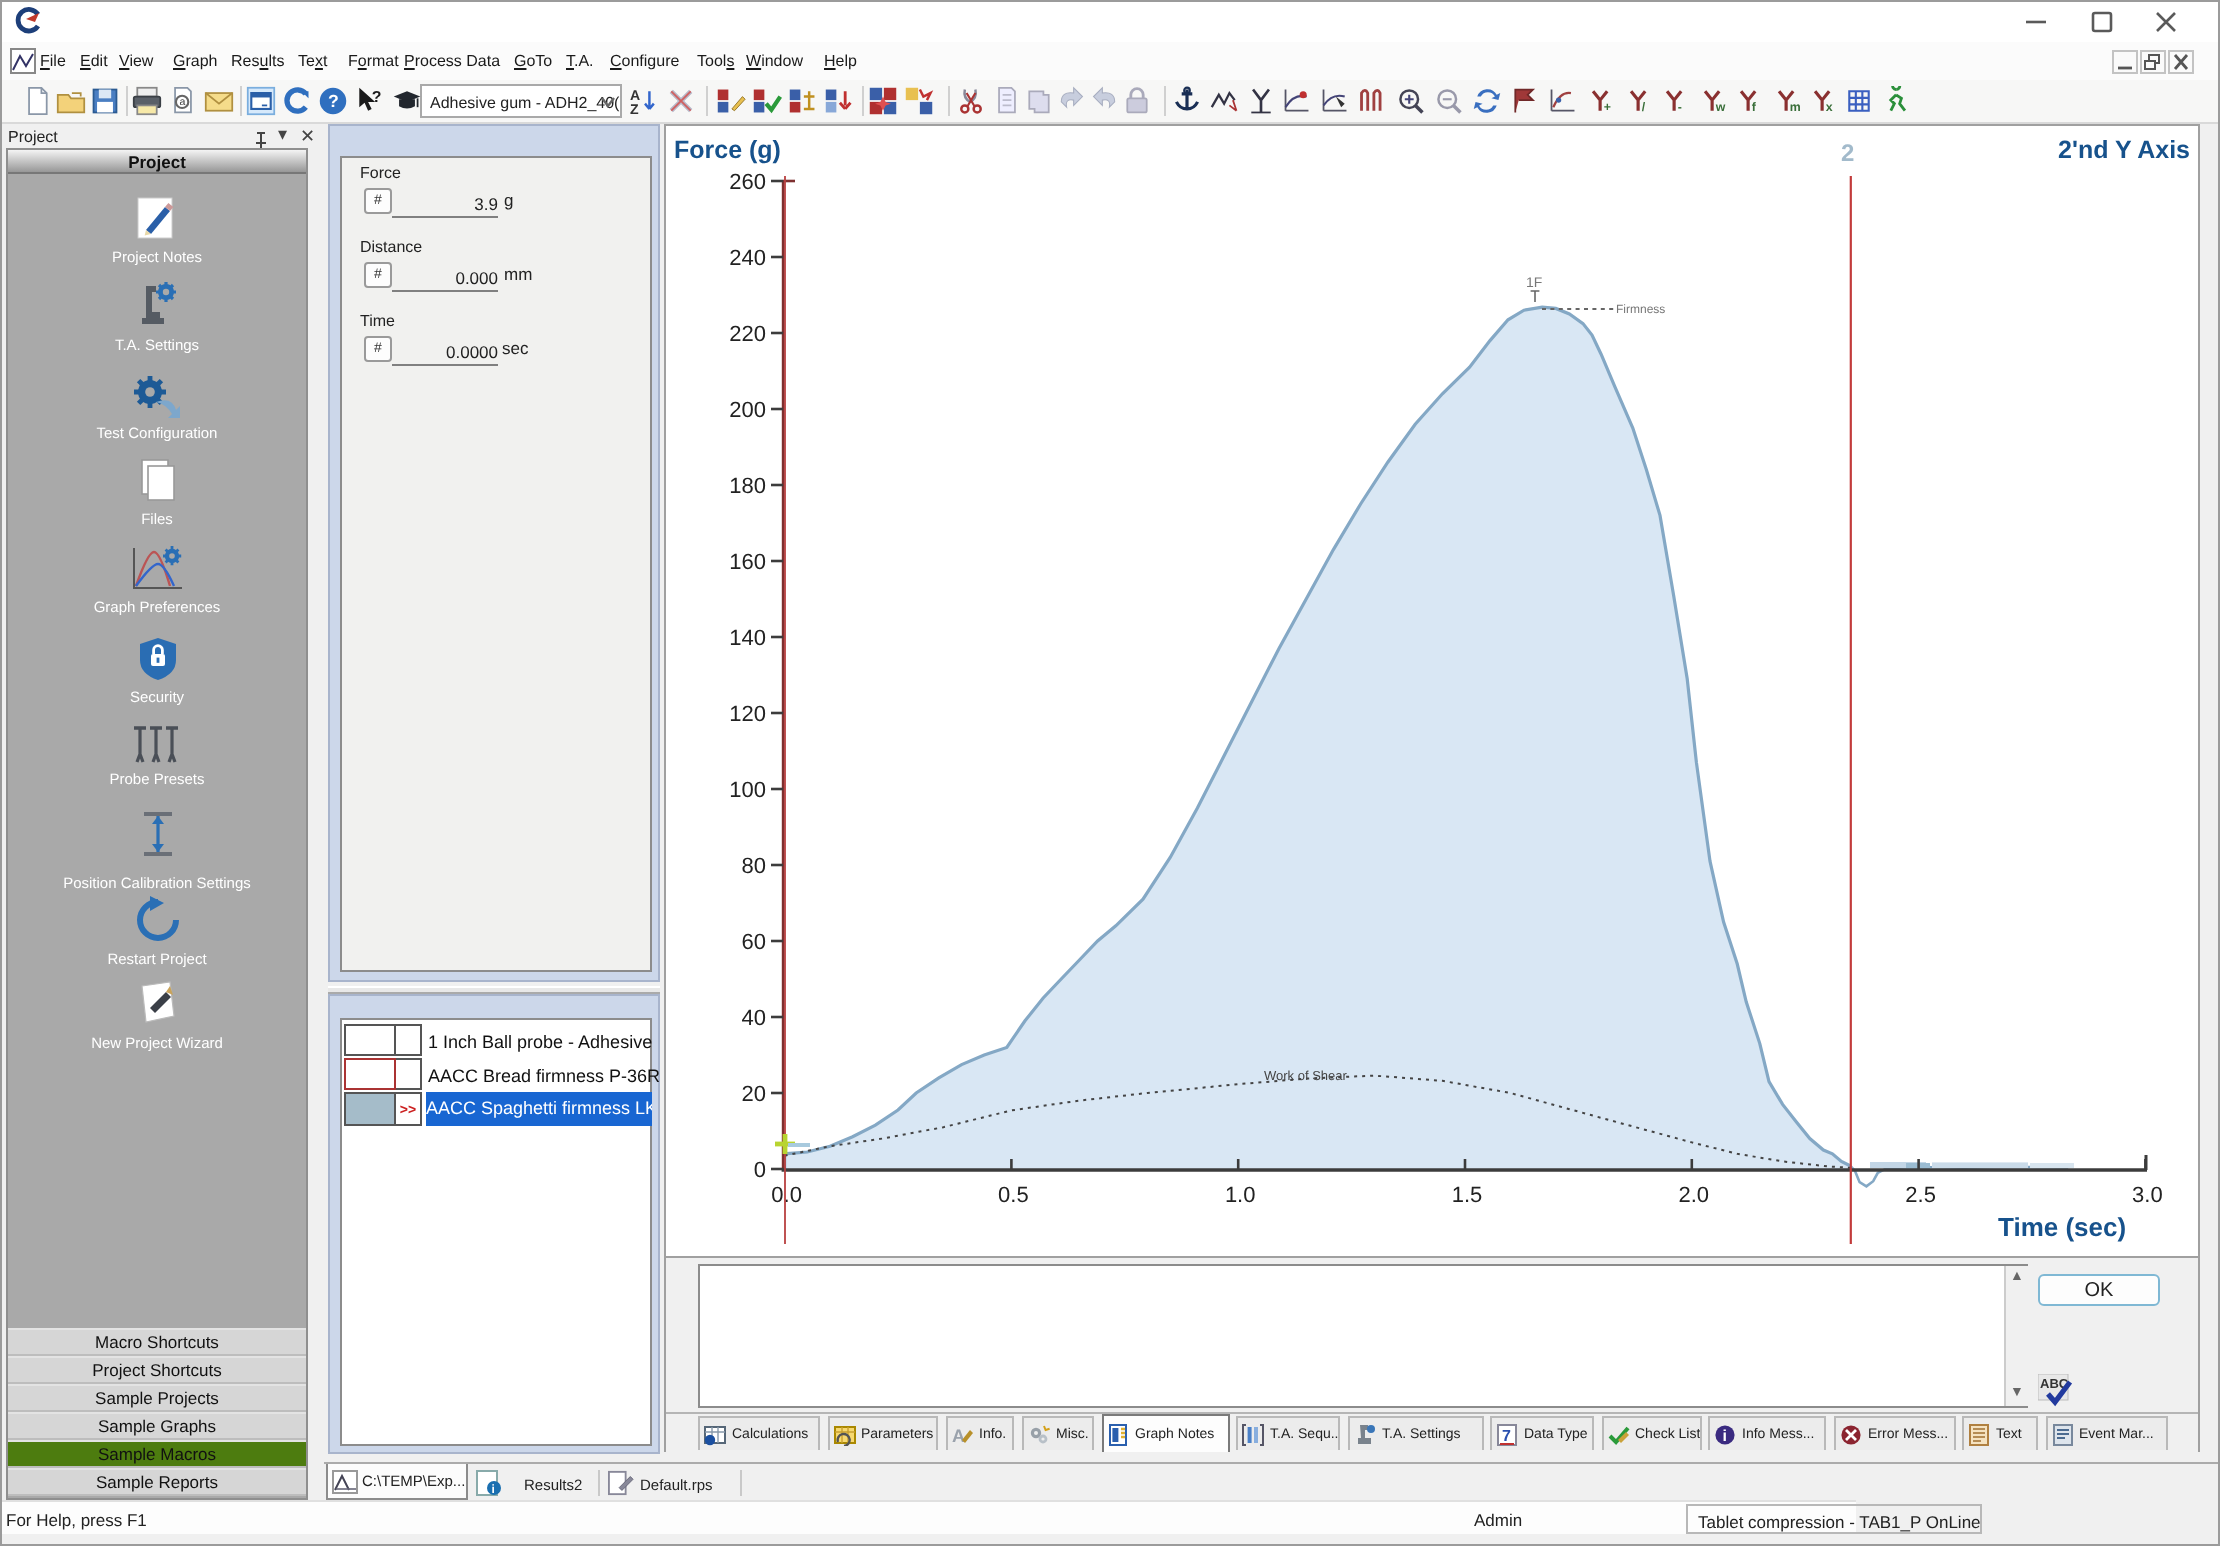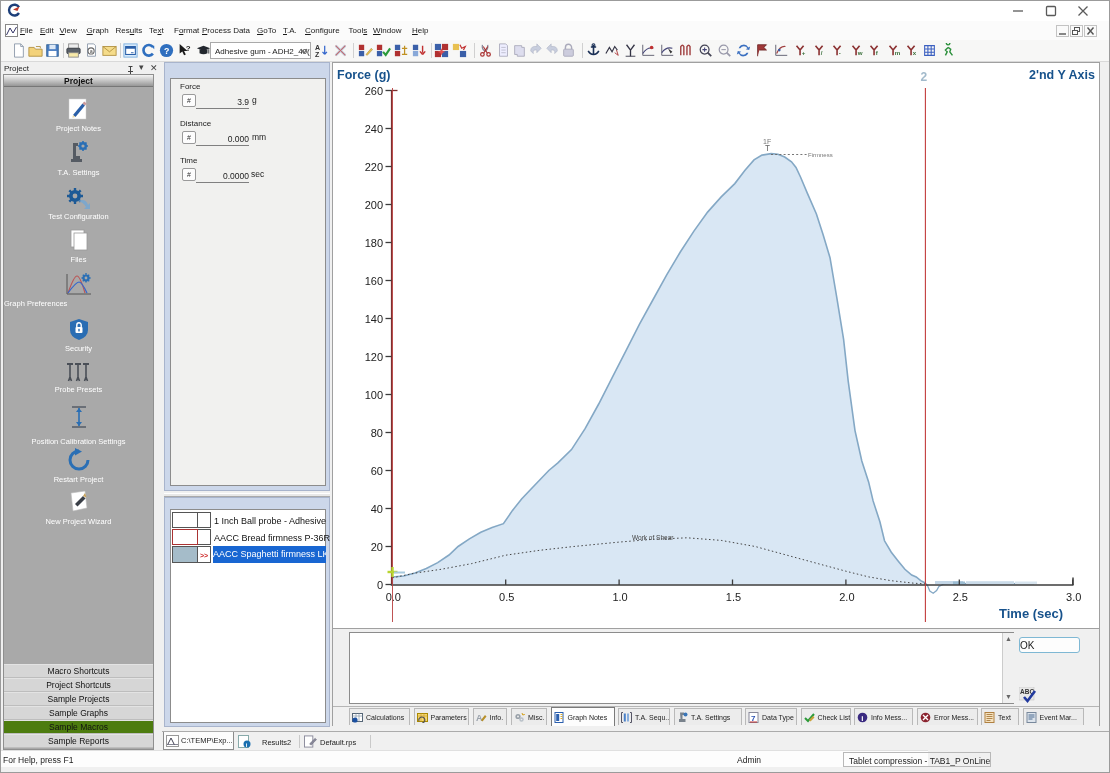--- a/index.html
+++ b/index.html
@@ -310,21 +310,21 @@
           </svg></div>
         <div style="position: absolute; left: 0px; top: 181px; width: 149px; text-align: center; font-size: 7.5px; color: rgb(255, 255, 255); line-height: 8px;">Files</div>
         <div style="position: absolute; left: 0px; top: 197px; width: 149px; text-align: center; line-height: 0;"><svg width="26" height="24" viewBox="0 0 26 24">
             <path d="M1 2 v20 h24" stroke="#555" stroke-width="1" fill="none"></path>
             <path d="M2 21 Q8 4 11 4 Q14 4 19 21" fill="none" stroke="#b55" stroke-width="1.2"></path>
             <path d="M2 21 Q10 10 13 10 Q16 10 21 21" fill="none" stroke="#36c" stroke-width="1.2"></path>
             <circle cx="20" cy="6" r="3.6" fill="#2a6fb5"></circle>
             <circle cx="20" cy="6" r="1.4" fill="#a9a9a9"></circle>
             <path d="M20 1 v1.8 M20 8.8 v1.8 M15.5 6 h1.8 M22.8 6 h1.8 M16.8 2.8 l1.3 1.3 M21.9 7.9 l1.3 1.3 M23.2 2.8 l-1.3 1.3 M18.1 7.9 l-1.3 1.3" stroke="#2a6fb5" stroke-width="1.4"></path>
           </svg></div>
-        <div style="position: absolute; left: 0px; top: 225px; width: 149px; font-size: 7.5px; color: rgb(255, 255, 255); line-height: 8px;">Graph Preferences</div>
+        <div style="position: absolute; left: 0px; top: 225px; width: 149px; text-align: center; font-size: 7.5px; color: rgb(255, 255, 255); line-height: 8px;">Graph Preferences</div>
         <div style="position: absolute; left: 0px; top: 243px; width: 149px; text-align: center; line-height: 0;"><svg width="20" height="23" viewBox="0 0 20 23">
             <path d="M10 1 L19 4 V12 Q19 19 10 22 Q1 19 1 12 V4 Z" fill="#2a6db3"></path>
             <rect x="6.5" y="9" width="7" height="6" rx="1" fill="#fff"></rect>
             <path d="M7.8 9 v-2 a2.2 2.2 0 0 1 4.4 0 v2" fill="none" stroke="#fff" stroke-width="1.4"></path>
             <rect x="9.3" y="10.8" width="1.4" height="2.6" fill="#2a6db3"></rect>
           </svg></div>
         <div style="position: absolute; left: 0px; top: 270px; width: 149px; text-align: center; font-size: 7.5px; color: rgb(255, 255, 255); line-height: 8px;">Security</div>
         <div style="position: absolute; left: 0px; top: 287px; width: 149px; text-align: center; line-height: 0;"><svg width="26" height="24" viewBox="0 0 26 24">
             <path d="M4 2 v13 M4 15 l1.5 4 M4 15 l-1.5 4 M12 2 v13 M12 15 l1.5 4 M12 15 l-1.5 4 M20 2 v13 M20 15 l1.5 4 M20 15 l-1.5 4" stroke="#4a4f57" stroke-width="1.6" fill="none"></path>
             <path d="M1 2 h6 M9 2 h6 M17 2 h6" stroke="#4a4f57" stroke-width="1.8"></path>
@@ -470,21 +470,21 @@
       <text x="998" y="617" font-size="13" font-weight="bold" fill="#17528c" font-family="Liberation Sans">Time (sec)</text>
     </svg>
 
   <div class="abs" style="left:0;top:565px;width:766px;height:78px;background:#f0f0f0;border-top:1px solid #a0a0a0;">
     <div class="abs" style="left:16px;top:3px;width:665px;height:72px;background:#fff;border:1px solid #8c8c8c;"></div>
 
     <div class="abs" style="left:669px;top:4px;width:12px;height:70px;background:#f0f0f0;border-left:1px solid #ccc;">
       <div style="height:12px;text-align:center;font-size:7px;color:#666;line-height:12px;">▲</div>
       <div style="position:absolute;bottom:0;width:100%;height:12px;text-align:center;font-size:7px;color:#666;line-height:12px;">▼</div>
     </div>
-    <div class="abs" style="left:686px;top:8px;width:61px;height:16px;background:#fdfdfd;border:1px solid #7fb8d4;border-radius:3px;font-size:10px;text-align:left;line-height:15px;color:#222;">OK</div>
+    <div class="abs" style="left:686px;top:8px;width:61px;height:16px;background:#fdfdfd;border:1px solid #7fb8d4;border-radius:3px;font-size:10px;text-align:center;line-height:15px;color:#222;">OK</div>
     <svg class="abs" style="left:686px;top:58px;" width="19" height="17" viewBox="0 0 19 17">
       <rect x="0" y="0" width="15" height="13" fill="#e8e8e8" stroke="#bbb" stroke-width="0.5"></rect>
       <text x="1" y="7" font-size="6.5" font-weight="bold" fill="#333" font-family="Liberation Sans">ABC</text>
       <path d="M5 10 L8.5 14 L16 4" fill="none" stroke="#223a9e" stroke-width="2.6"></path>
     </svg>
   </div>
 
   <div class="abs" id="notetabs" style="left:0;top:643px;width:766px;height:20px;background:#f0f0f0;border-top:1px solid #b5b5b5;">
       <div style="position: absolute; left: 16px; top: 1px; width: 61px; height: 17px; background: rgb(236, 236, 236); border-top: 1px solid rgb(185, 185, 185); border-right: 1px solid rgb(185, 185, 185); border-left: 1px solid rgb(185, 185, 185); border-image: initial; border-bottom: none; display: flex; align-items: center; overflow: hidden;">
         <svg width="11" height="11" viewBox="0 0 11 11" style="margin-left:2px;flex:none;">

